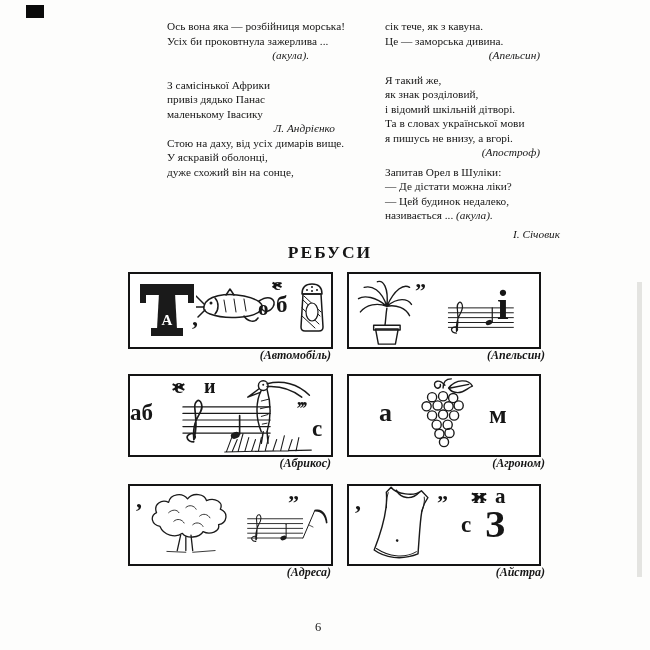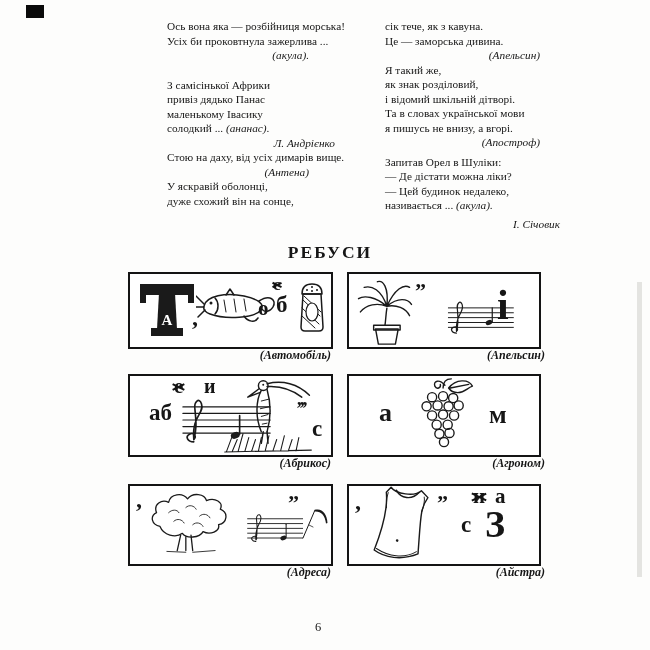--- a/index.html
+++ b/index.html
@@ -11,21 +11,21 @@
 
   
   .col{position:absolute;top:19px;font-size:11.3px;line-height:14.5px;}
   .col.left{left:167px;width:170px;}
   .col.right{left:385px;width:177px;}
   .line{white-space:nowrap;}
   .ans{text-align:right;font-style:italic;font-family:Liberation Serif, serif;}
   .col.left .ans{padding-right:28px;}
   .col.right .ans{padding-right:22px;}
   .author{text-align:right;font-style:italic;padding-right:2px;}
-  .gap13{margin-top:15px;} .gap10{} .gap5{margin-top:5px;} .gap4{margin-top:4px;font-family:Liberation Serif, serif;}
+  .gap13{margin-top:15px;} .gap10{margin-top:10px;} .gap5{margin-top:5px;} .gap4{margin-top:4px;font-family:Liberation Serif, serif;}
 
   
   .rebus-title{position:absolute;left:0;top:242px;width:660px;text-align:center;margin:0;
                font-size:17.5px;font-weight:bold;letter-spacing:2px;}
   .rbox{position:absolute;border:2px solid #141414;background:#fff;}
   .rcap{position:absolute;font-style:italic;font-weight:bold;font-size:12px;text-align:right;}
   .rel{position:absolute;}
   .blet{font-weight:bold;}
   .crossed{position:relative;display:inline-block;}
   .crossed::before,.crossed::after{content:"";position:absolute;left:-18%;right:-18%;top:46%;height:2px;background:#141414;}
@@ -44,24 +44,22 @@
   <div class="corner-mark"></div>
   <div class="scan-edge"></div>
 
   <div class="col left">
     <div class="line">Ось вона яка — розбійниця морська!</div>
     <div class="line">Усіх би проковтнула зажерлива ...</div>
     <div class="ans">(акула).</div>
     <div class="gap13 line">З самісінької Африки</div>
     <div class="line">привіз дядько Панас</div>
     <div class="line">маленькому Івасику</div>
-    <div class="line"><span>солодкий ... </span><span style="font-style:italic">(ананас).</span></div>
     <div class="author">Л. Андрієнко</div>
     <div class="line">Стою на даху, від усіх димарів вище.</div>
-    <div class="ans">(Антена)</div>
     <div class="line">У яскравій оболонці,</div>
     <div class="line">дуже схожий він на сонце,</div>
   </div>
 
   <div class="col right">
     <div class="line">сік тече, як з кавуна.</div>
     <div class="line">Це — заморська дивина.</div>
     <div class="ans">(Апельсин)</div>
     <div class="gap10 line">Я такий же,</div>
     <div class="line">як знак розділовий,</div>
@@ -129,21 +127,21 @@
     </svg>
     <span class="rel blet" style="left:148px;top:8px;font-size:42px;line-height:46px;">і</span>
   </div>
 
   <div class="rcap" style="left:128px;top:348px;width:203px;">(Автомобіль)</div>
   <div class="rcap" style="left:347px;top:348px;width:198px;">(Апельсин)</div>
 
   <div class="rbox" style="left:128px;top:374px;width:201px;height:79px;">
     <span class="rel blet crossed" style="left:44px;top:-2px;font-size:21px;">е</span>
     <span class="rel blet" style="left:74px;top:-1px;font-size:20px;">и</span>
-    <span class="rel blet" style="left:19px;top:24px;font-size:23px;">аб</span>
+    <span class="rel blet" style="left:0;top:24px;font-size:23px;">аб</span>
     <svg class="rel" style="left:36px;top:20px;" width="108" height="48" viewBox="0 0 96 44">
       <path class="ink" style="stroke-width:1.1" d="M14 10 H94 M14 16 H94 M14 22 H94 M14 28 H94 M14 34 H94"></path>
       <path class="ink" d="M24 42 C18 42 16 37 20 35 C24 33 27 37 24 40 M24 40 C22 18 34 16 31 7 C29 1 24 5 25 12 C26 23 27 29 24 40"></path>
       <ellipse class="inkfill" cx="62" cy="36" rx="4.2" ry="3" transform="rotate(-20 62 36)"></ellipse>
       <path class="ink" d="M66 35 L66 18"></path>
     </svg>
     <svg class="rel" style="left:93px;top:0px;" width="92" height="77" viewBox="0 0 92 80">
       <circle class="ink" cx="40" cy="10" r="5"></circle>
       <circle class="inkfill" cx="40" cy="9" r="1"></circle>
       <path class="ink" d="M36 13 L24 22 L37 17"></path>

